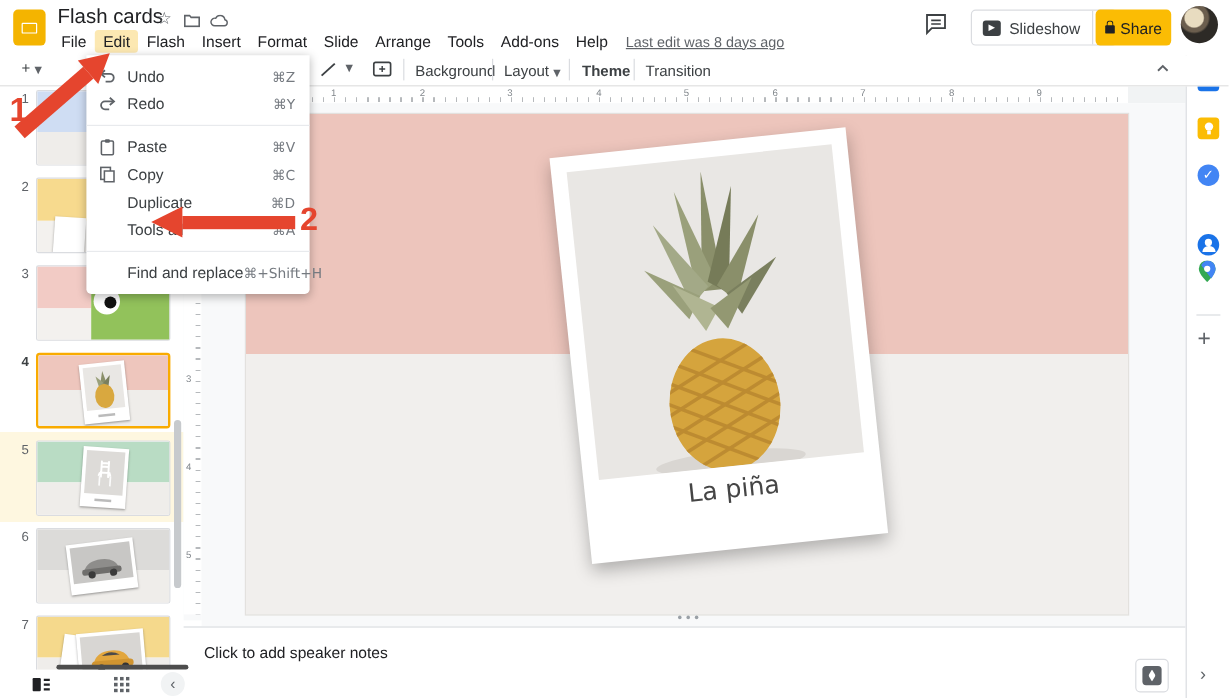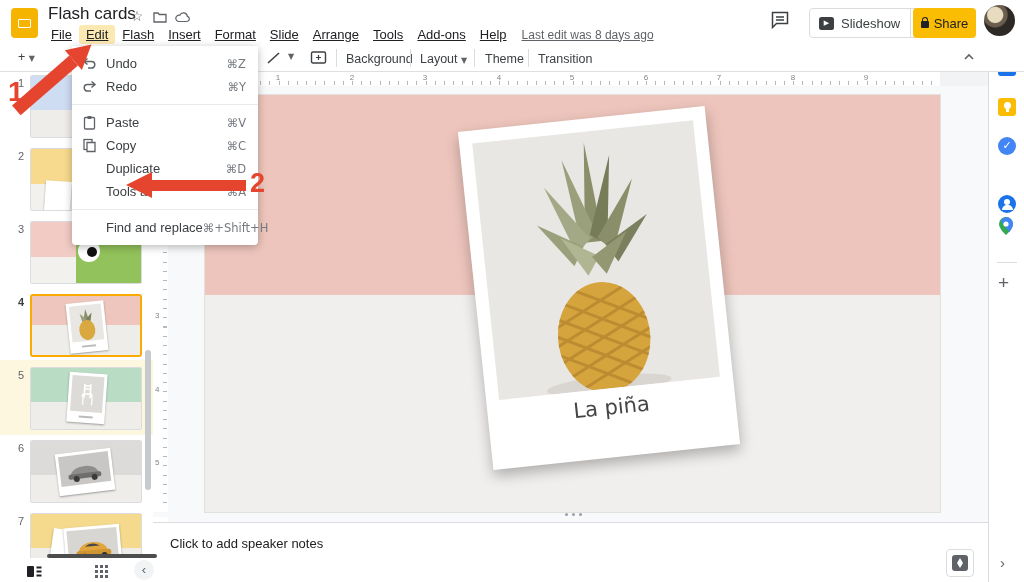--- a/index.html
+++ b/index.html
@@ -9,21 +9,21 @@
   .abs{position:absolute;}
   .glyph{font-family:"DejaVu Sans",sans-serif;}
 
   
   .header{left:0;top:0;width:1024px;height:46px;background:#fff;z-index:20;}
   .logo{left:11px;top:8px;width:27px;height:30px;background:#f4b400;border-radius:4px;}
   .logo-inner{left:7px;top:11px;width:13px;height:9px;border:1.6px solid #fff;border-radius:1px;}
   .doc-title{left:48px;top:4px;font-size:17px;font-weight:500;color:#202124;}
   .title-ico{top:8px;width:16px;height:16px;color:#5f6368;font-size:14px;line-height:16px;text-align:center;}
   .menubar{left:44px;top:24px;height:21px;display:flex;align-items:center;}
-  .menu-item{padding:2px 7px;font-size:13px;color:#202124;border-radius:3px;cursor:default;text-decoration:underline;}
+  .menu-item{padding:2px 7px;font-size:13px;color:#202124;border-radius:3px;cursor:default;}
   .menu-item.active{background:#fce8b2;}
   .last-edit{margin-left:8px;font-size:12px;color:#5f6368;text-decoration:underline;white-space:nowrap;}
   .comment-btn{left:770px;top:10px;width:24px;height:24px;}
   .btn-slideshow{left:809px;top:8px;height:30px;display:flex;align-items:center;border:1px solid #dadce0;border-radius:4px;background:#fff;}
   .ss-main{display:flex;align-items:center;padding:0 10px 0 9px;height:100%;}
   .ss-ico{width:15px;height:13px;background:#3c4043;border-radius:2.5px;color:#fff;font-size:7px;line-height:13px;text-align:center;margin-right:7px;}
   .ss-label{font-size:13px;font-weight:500;color:#3c4043;}
   .ss-caret{width:20px;height:100%;border-left:1px solid #dadce0;display:flex;align-items:center;justify-content:center;color:#5f6368;font-size:9px;}
   .btn-share{left:913px;top:8px;height:30px;width:63px;background:#fbbc04;border-radius:4px;display:flex;align-items:center;justify-content:center;gap:5px;}
   .share-label{font-size:13px;font-weight:500;color:#202124;}
@@ -184,21 +184,21 @@
       <svg width="17" height="15" viewBox="0 0 17 15">
           <rect x="1.5" y="2" width="14" height="11" rx="1.5" fill="none" stroke="#3c4043" stroke-width="1.4"></rect>
           <path d="M8.5 5 v5 M6 7.5 h5" stroke="#3c4043" stroke-width="1.2"></path>
         </svg>
     </div>
     <div class="abs tb-sep" style="left:336px;"></div>
     <div class="abs tb-text" style="left:340px;">Background</div>
     <div class="abs tb-sep" style="left:410px;"></div>
     <div class="abs tb-text" style="left:414px;"><span>Layout</span> <span class="glyph" style="font-size:8px;color:#5f6368;">▼</span></div>
     <div class="abs tb-sep" style="left:474px;"></div>
-    <div class="abs tb-text" style="left:479px;">Theme</div>
+    <div class="abs tb-text" style="left:479px;font-weight:bold;">Theme</div>
     <div class="abs tb-sep" style="left:528px;"></div>
     <div class="abs tb-text" style="left:532px;">Transition</div>
     <div class="abs" style="left:962px;top:4px;">
       <svg width="14" height="14" viewBox="0 0 14 14">
           <path d="M3 9 L7 5 L11 9" fill="none" stroke="#5f6368" stroke-width="1.6"></path>
         </svg>
     </div>
   </div>
 
   <div class="abs filmstrip">

